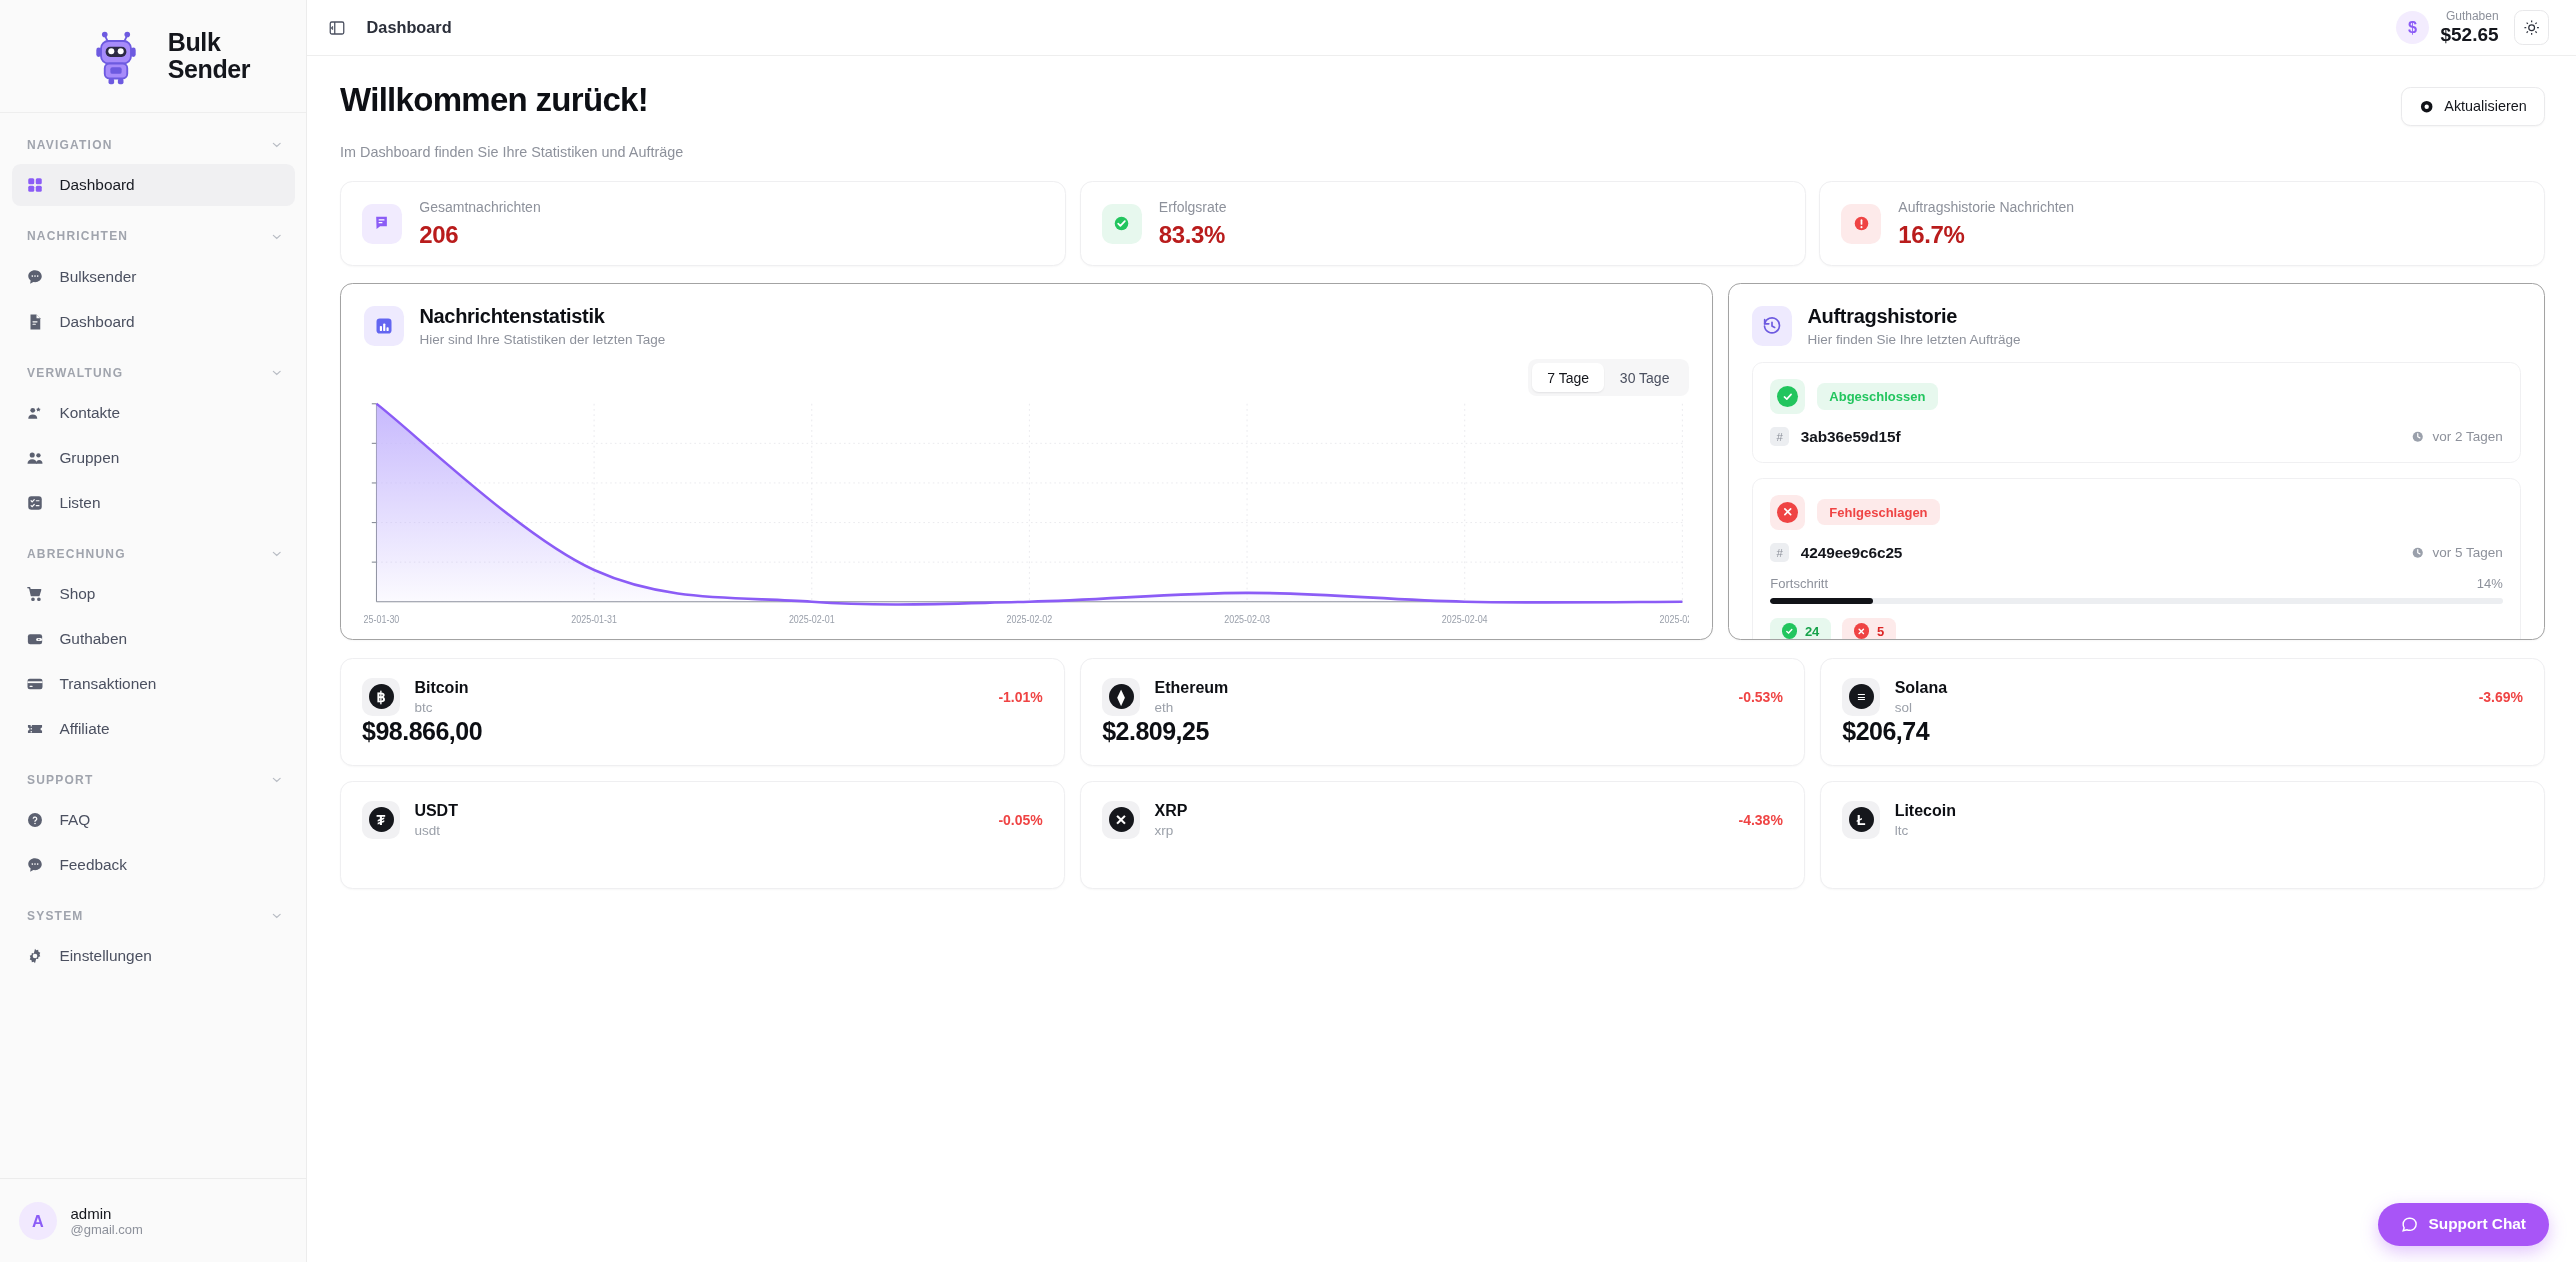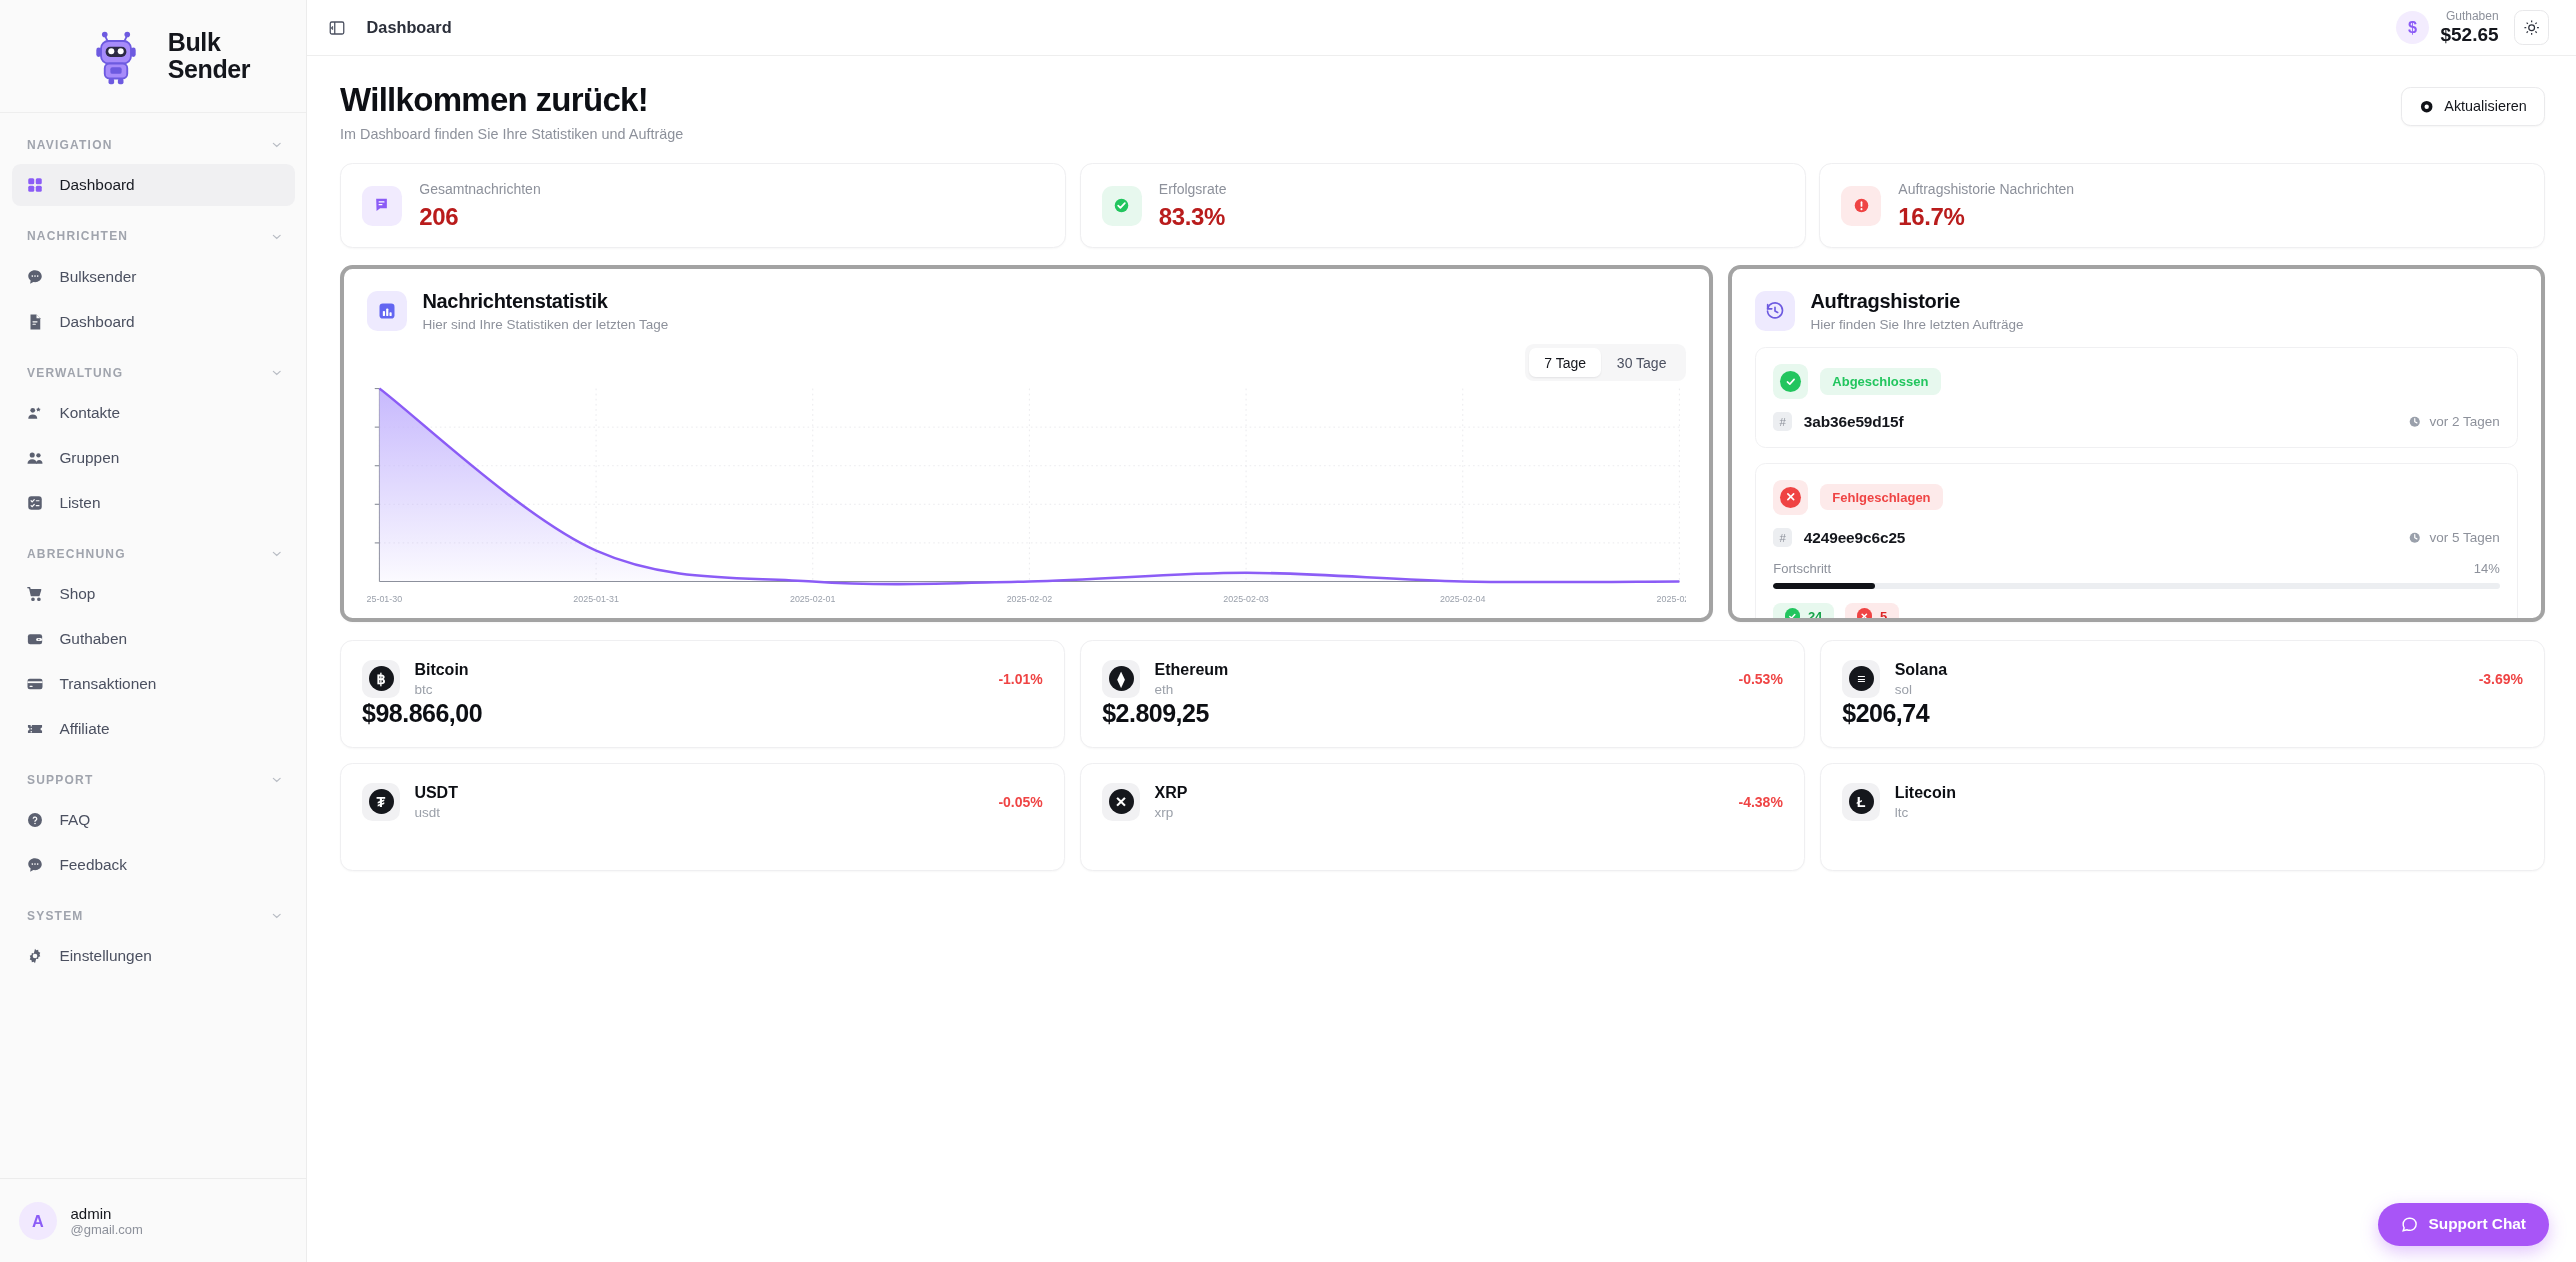--- a/index.html
+++ b/index.html
@@ -91,21 +91,21 @@
     width: 35px; height: 35px; border: 1px solid #e8e8ea; border-radius: 8.6px;
     background: #fff; display: flex; align-items: center; justify-content: center;
     cursor: pointer;
   }
   .theme-btn svg { width: 17.3px; height: 17.3px; stroke: #2b2f3a; fill:none; stroke-width:1.7; }
 
   .content { flex: 1; padding: 25px 31px 0 33px; overflow: hidden; position:relative;}
 
   .page-head { display: flex; align-items: flex-start; }
   .page-title { font-size: 33px; font-weight: 800; color: #0d0f14; letter-spacing: -0.7px; }
-  .page-sub { font-size: 14.4px; color: #8d919b; margin-top: 7px; }
+  .page-sub { font-size: 14.4px; color: #8d919b; margin-top: 25px; }
   .refresh-btn {
     margin-left: auto; margin-top: 5.8px;
     display: flex; align-items: center; gap: 9.6px;
     border: 1px solid #eaeaec; border-radius: 9.6px; background: #fff;
     padding: 10.6px 17.3px; font-size: 14.4px; color: #14161c; font-weight: 500;
     cursor: pointer; box-shadow: 0 1px 1.9px rgba(16,18,24,.04);
   }
   .refresh-btn svg { width: 15.4px; height: 15.4px; }
 
   
@@ -119,21 +119,21 @@
     width: 40px; height: 40px; border-radius: 10.6px; flex: 0 0 40px;
     display: flex; align-items: center; justify-content: center;
   }
   .stat-icon svg { width: 19px; height: 19px; }
   .stat-label { font-size: 14px; color: #8d919b; }
   .stat-value { font-size: 24px; font-weight: 800; color: #b91c1c; margin-top: 6px; letter-spacing:-0.4px;}
 
   
   .mid-row { display: flex; gap: 15.4px; margin-top: 17.3px; height: 357px; }
   .card {
-    background: #fff; border: 4px solid #a3a3a3; border-radius: 12.5px;
+    background: #fff; border: 1px solid #a3a3a3; border-radius: 12.5px;
     box-shadow: 0 1px 1.9px rgba(16,18,24,.03);
   }
   .chart-card { flex: 1 1 auto; width: 1730px; padding: 21px 23px 7.7px 23px; display:flex; flex-direction:column; position:relative;}
   .hist-card { width: 817px; min-width: 817px; padding: 21px 23px; overflow: hidden; position:relative;}
   .card-head { display: flex; align-items: center; gap: 15.4px; }
   .card-head-icon {
     width: 40px; height: 40px; border-radius: 10.6px; background: #eeeafe;
     display: flex; align-items: center; justify-content: center; flex: 0 0 40px;
   }
   .card-head-icon svg { width: 20px; height: 20px; }

